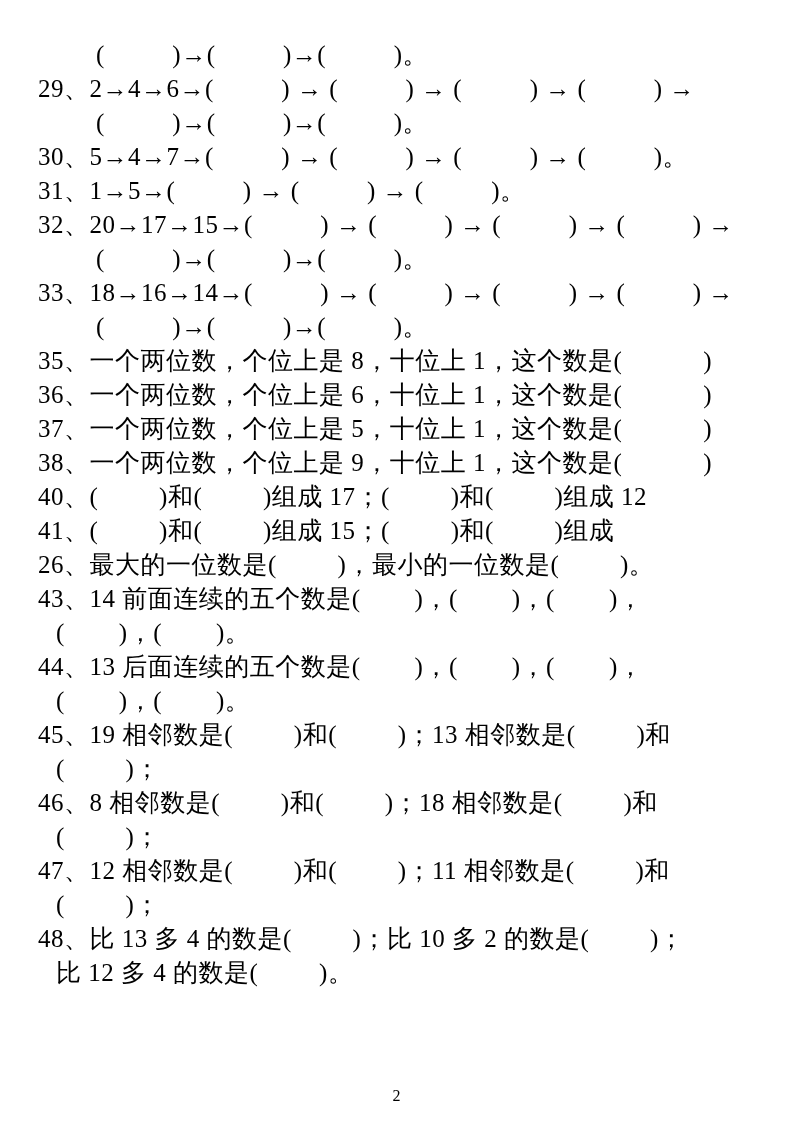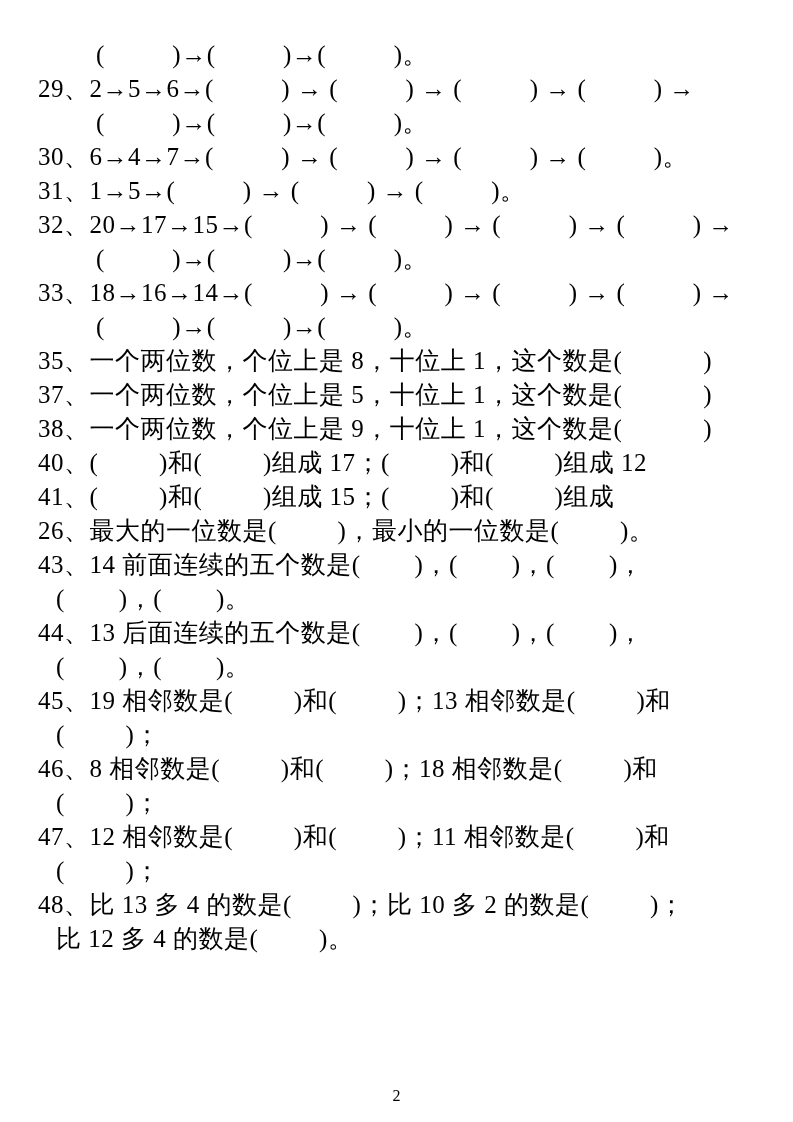--- a/index.html
+++ b/index.html
@@ -37,29 +37,30 @@
     font-size: 16px;
     line-height: 20px;
     color: #000000;
   }
 </style>
 </head>
 <body>
 
 <div class="page">
   <div class="line cont-a">(          )→(          )→(          )。</div>
-  <div class="line">29、2→5→6→(          ) → (          ) → (          ) → (          ) →</div>
+  <div class="line">29、2→4→6→(          ) → (          ) → (          ) → (          ) →</div>
   <div class="line cont-a">(          )→(          )→(          )。</div>
-  <div class="line">30、6→4→7→(          ) → (          ) → (          ) → (          )。</div>
+  <div class="line">30、5→4→7→(          ) → (          ) → (          ) → (          )。</div>
   <div class="line">31、1→5→(          ) → (          ) → (          )。</div>
   <div class="line">32、20→17→15→(          ) → (          ) → (          ) → (          ) →</div>
   <div class="line cont-a">(          )→(          )→(          )。</div>
   <div class="line">33、18→16→14→(          ) → (          ) → (          ) → (          ) →</div>
   <div class="line cont-a">(          )→(          )→(          )。</div>
   <div class="line">35、一个两位数，个位上是 8，十位上 1，这个数是(            )</div>
+  <div class="line">36、一个两位数，个位上是 6，十位上 1，这个数是(            )</div>
   <div class="line">37、一个两位数，个位上是 5，十位上 1，这个数是(            )</div>
   <div class="line">38、一个两位数，个位上是 9，十位上 1，这个数是(            )</div>
   <div class="line">40、(         )和(         )组成 17；(         )和(         )组成 12</div>
   <div class="line">41、(         )和(         )组成 15；(         )和(         )组成</div>
   <div class="line">26、最大的一位数是(         )，最小的一位数是(         )。</div>
   <div class="line">43、14 前面连续的五个数是(        )，(        )，(        )，</div>
   <div class="line cont-b">(        )，(        )。</div>
   <div class="line">44、13 后面连续的五个数是(        )，(        )，(        )，</div>
   <div class="line cont-b">(        )，(        )。</div>
   <div class="line">45、19 相邻数是(         )和(         )；13 相邻数是(         )和</div>

